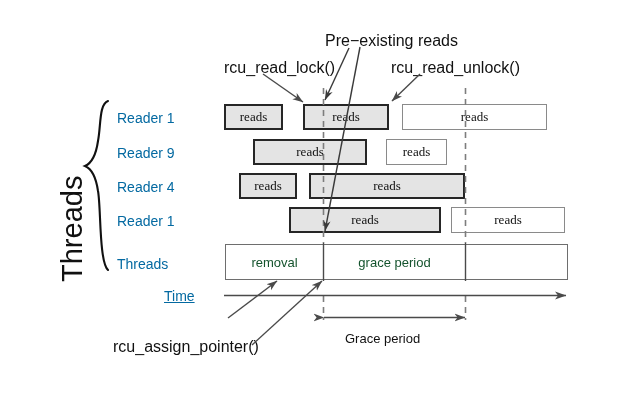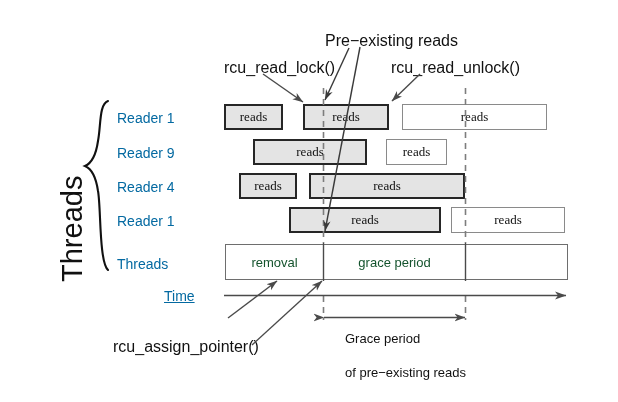--- a/index.html
+++ b/index.html
@@ -54,21 +54,20 @@
     <div class="updseg div" style="width:98px;">removal</div>
     <div class="updseg div" style="width:142px;">grace period</div>
   </div>
 
   <div class="lbl" style="left:325px;top:33px;">Pre−existing reads</div>
   <div class="lbl" style="left:391px;top:60px;">rcu_read_unlock()</div>
   <div class="lbl" style="left:224px;top:60px;">rcu_read_lock()</div>
   <div class="lbl" style="left:113px;top:320px;margin-top:19px;">rcu_assign_pointer()</div>
 
   <div class="cap" style="left:345px;top:331px;">Grace period</div>
-  <div class="cap" style="left:345px;top:365px;">of pre−existing reads</div>
 
   <svg class="layer" viewBox="0 0 618 402">
     <defs>
       <marker id="ah" markerWidth="9" markerHeight="9" refX="7.4" refY="3.1" orient="auto" markerUnits="strokeWidth">
         <path d="M0,0.4 L7.6,3.1 L0,5.8 L2.1,3.1 Z" fill="#4a4a4a"></path>
       </marker>
       <marker id="ahs" markerWidth="9" markerHeight="9" refX="7.4" refY="3.1" orient="auto" markerUnits="strokeWidth">
         <path d="M0,0.5 L7.6,3.1 L0,5.7 L2.3,3.1 Z" fill="#3a3a3a"></path>
       </marker>
     </defs>

